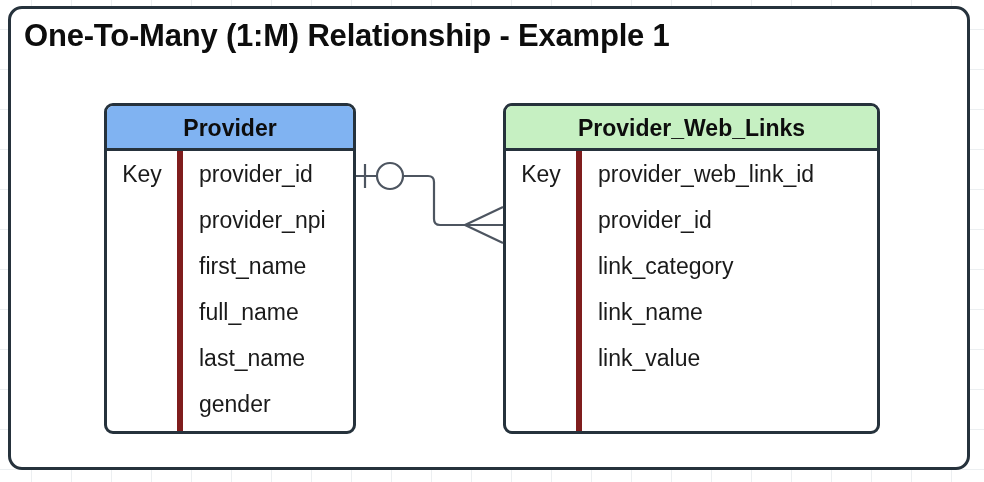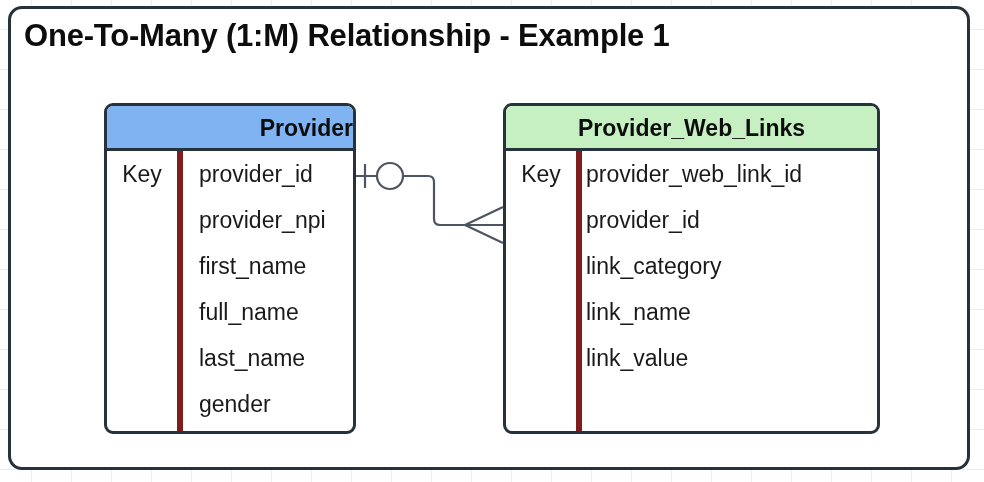--- a/index.html
+++ b/index.html
@@ -105,33 +105,33 @@
     box-sizing: border-box;
   }
 
   
   #entity-provider {
     left: 104px;
     top: 103px;
     width: 252px;
     height: 331px;
   }
-  #entity-provider .entity-header { background: #80B3F2; text-align: right; }
+  #entity-provider .entity-header { background: #80B3F2; }
   #entity-provider .key-col  { width: 76px; }
   #entity-provider .attr-col { left: 76px; }
 
   #entity-provider-web-links {
     left: 503px;
     top: 103px;
     width: 377px;
     height: 331px;
   }
   #entity-provider-web-links .entity-header { background: #C6F0C2; }
   #entity-provider-web-links .key-col  { width: 76px; }
-  #entity-provider-web-links .attr-col { left: 64px; }
+  #entity-provider-web-links .attr-col { left: 76px; }
 
   
   .connector {
     position: absolute;
     left: 340px;
     top: 150px;
     width: 180px;
     height: 100px;
     overflow: visible;
   }

